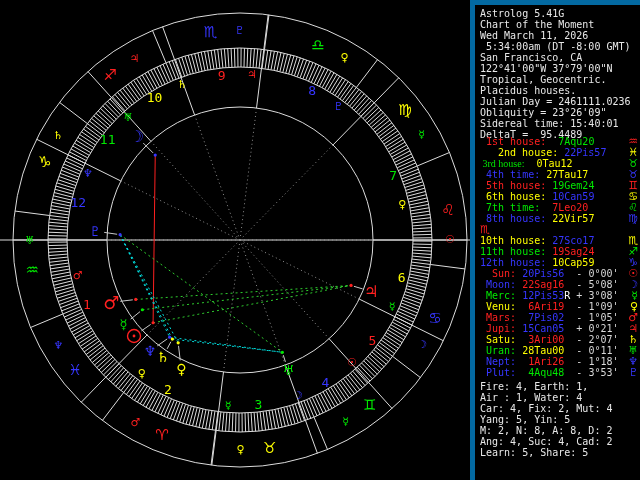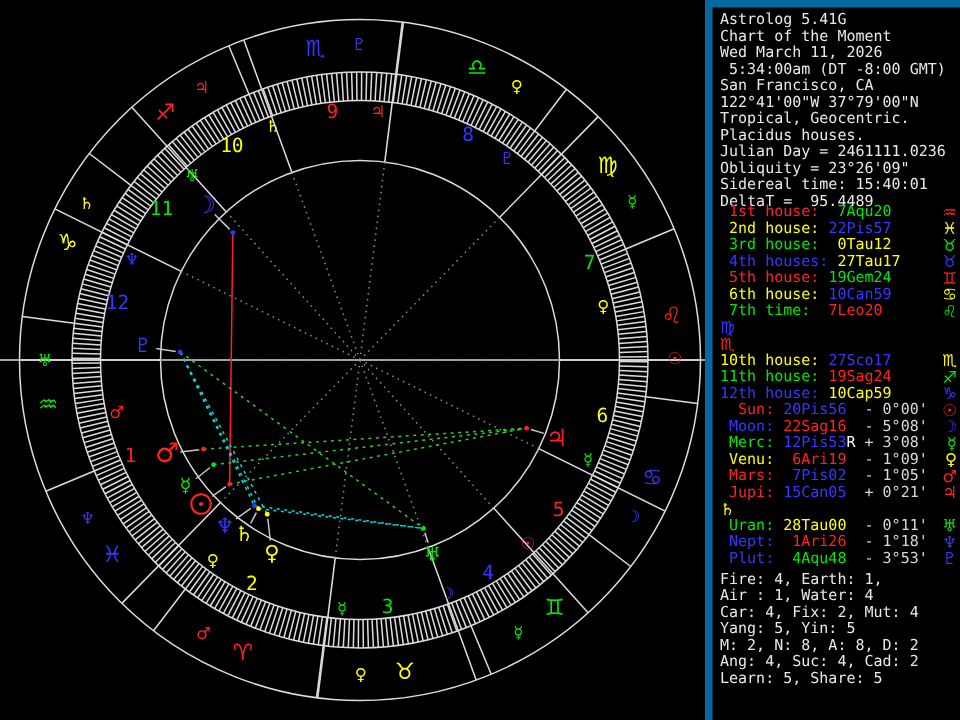--- a/index.html
+++ b/index.html
@@ -533,44 +533,45 @@
       <div class="ln">Obliquity = 23°26'09"</div>
       <div class="ln">Sidereal time: 15:40:01</div>
       <div class="ln">DeltaT =  95.4489</div>
     </div>
   <div class="blk" id="houses">
       <div class="row">
         <span class="t"><span style="color: rgb(255, 32, 32);"> 1st house:</span><span style="color: rgb(0, 232, 0);">  7Aqu20</span></span>
         <span class="g" style="color: rgb(255, 32, 32);">♒</span>
       </div>
       <div class="row">
-        <span class="t"><span style="color: rgb(255, 255, 0);"> 2nd house:</span><span style="color: rgb(54, 54, 255);"> 22Pis57</span></span>
+        <span class="t"><span style="color: rgb(255, 255, 0); margin-left: 12px;"> 2nd house:</span><span style="color: rgb(54, 54, 255);"> 22Pis57</span></span>
         <span class="g" style="color: rgb(255, 255, 0);">♓</span>
       </div>
       <div class="row">
-        <span class="t"><span style="color: rgb(0, 232, 0);"> 3rd house:</span><span style="color: rgb(255, 255, 0);">  0Tau12</span></span>
+        <span class="t"><span style="color: rgb(0, 232, 0); font-family: Liberation Serif, serif;"> 3rd house:</span><span style="color: rgb(255, 255, 0);">  0Tau12</span></span>
         <span class="g" style="color: rgb(0, 232, 0);">♉</span>
       </div>
       <div class="row">
-        <span class="t"><span style="color: rgb(54, 54, 255);"> 4th houses:</span><span style="color: rgb(255, 255, 0);"> 27Tau17</span></span>
+        <span class="t"><span style="color: rgb(54, 54, 255);"> 4th time:</span><span style="color: rgb(255, 255, 0);"> 27Tau17</span></span>
         <span class="g" style="color: rgb(54, 54, 255);">♉</span>
       </div>
       <div class="row">
         <span class="t"><span style="color: rgb(255, 32, 32);"> 5th house:</span><span style="color: rgb(0, 232, 0);"> 19Gem24</span></span>
         <span class="g" style="color: rgb(255, 32, 32);">♊</span>
       </div>
       <div class="row">
         <span class="t"><span style="color: rgb(255, 255, 0);"> 6th house:</span><span style="color: rgb(54, 54, 255);"> 10Can59</span></span>
         <span class="g" style="color: rgb(255, 255, 0);">♋</span>
       </div>
       <div class="row">
         <span class="t"><span style="color: rgb(0, 232, 0);"> 7th time:</span><span style="color: rgb(255, 32, 32);">  7Leo20</span></span>
         <span class="g" style="color: rgb(0, 232, 0);">♌</span>
       </div>
       <div class="row">
+        <span class="t"><span style="color: rgb(54, 54, 255);"> 8th house:</span><span style="color: rgb(255, 255, 0);"> 22Vir57</span></span>
         <span class="g" style="color: rgb(54, 54, 255);">♍</span>
       </div>
       <div class="row">
         <span class="g" style="color: rgb(255, 32, 32);">♏</span>
       </div>
       <div class="row">
         <span class="t"><span style="color: rgb(255, 255, 0);">10th house:</span><span style="color: rgb(54, 54, 255);"> 27Sco17</span></span>
         <span class="g" style="color: rgb(255, 255, 0);">♏</span>
       </div>
       <div class="row">
@@ -601,20 +602,21 @@
       </div>
       <div class="row">
         <span class="t"><span style="color: rgb(255, 32, 32);"> Mars:</span><span style="color: rgb(54, 54, 255);">  7Pis02</span><span style="color: rgb(255, 255, 255);"> </span><span style="color: rgb(216, 216, 216);"> - 1°05'</span></span>
         <span class="g" style="color: rgb(255, 32, 32);">♂</span>
       </div>
       <div class="row">
         <span class="t"><span style="color: rgb(255, 32, 32);"> Jupi:</span><span style="color: rgb(54, 54, 255);"> 15Can05</span><span style="color: rgb(255, 255, 255);"> </span><span style="color: rgb(216, 216, 216);"> + 0°21'</span></span>
         <span class="g" style="color: rgb(255, 32, 32);">♃</span>
       </div>
       <div class="row">
+        <span class="t"><span style="color: rgb(255, 255, 0);"> Satu:</span><span style="color: rgb(255, 32, 32);">  3Ari00</span><span style="color: rgb(255, 255, 255);"> </span><span style="color: rgb(216, 216, 216);"> - 2°07'</span></span>
         <span class="g" style="color: rgb(255, 255, 0);">♄</span>
       </div>
       <div class="row">
         <span class="t"><span style="color: rgb(0, 232, 0);"> Uran:</span><span style="color: rgb(255, 255, 0);"> 28Tau00</span><span style="color: rgb(255, 255, 255);"> </span><span style="color: rgb(216, 216, 216);"> - 0°11'</span></span>
         <span class="g" style="color: rgb(0, 232, 0);">♅</span>
       </div>
       <div class="row">
         <span class="t"><span style="color: rgb(54, 54, 255);"> Nept:</span><span style="color: rgb(255, 32, 32);">  1Ari26</span><span style="color: rgb(255, 255, 255);"> </span><span style="color: rgb(216, 216, 216);"> - 1°18'</span></span>
         <span class="g" style="color: rgb(54, 54, 255);">♆</span>
       </div>

